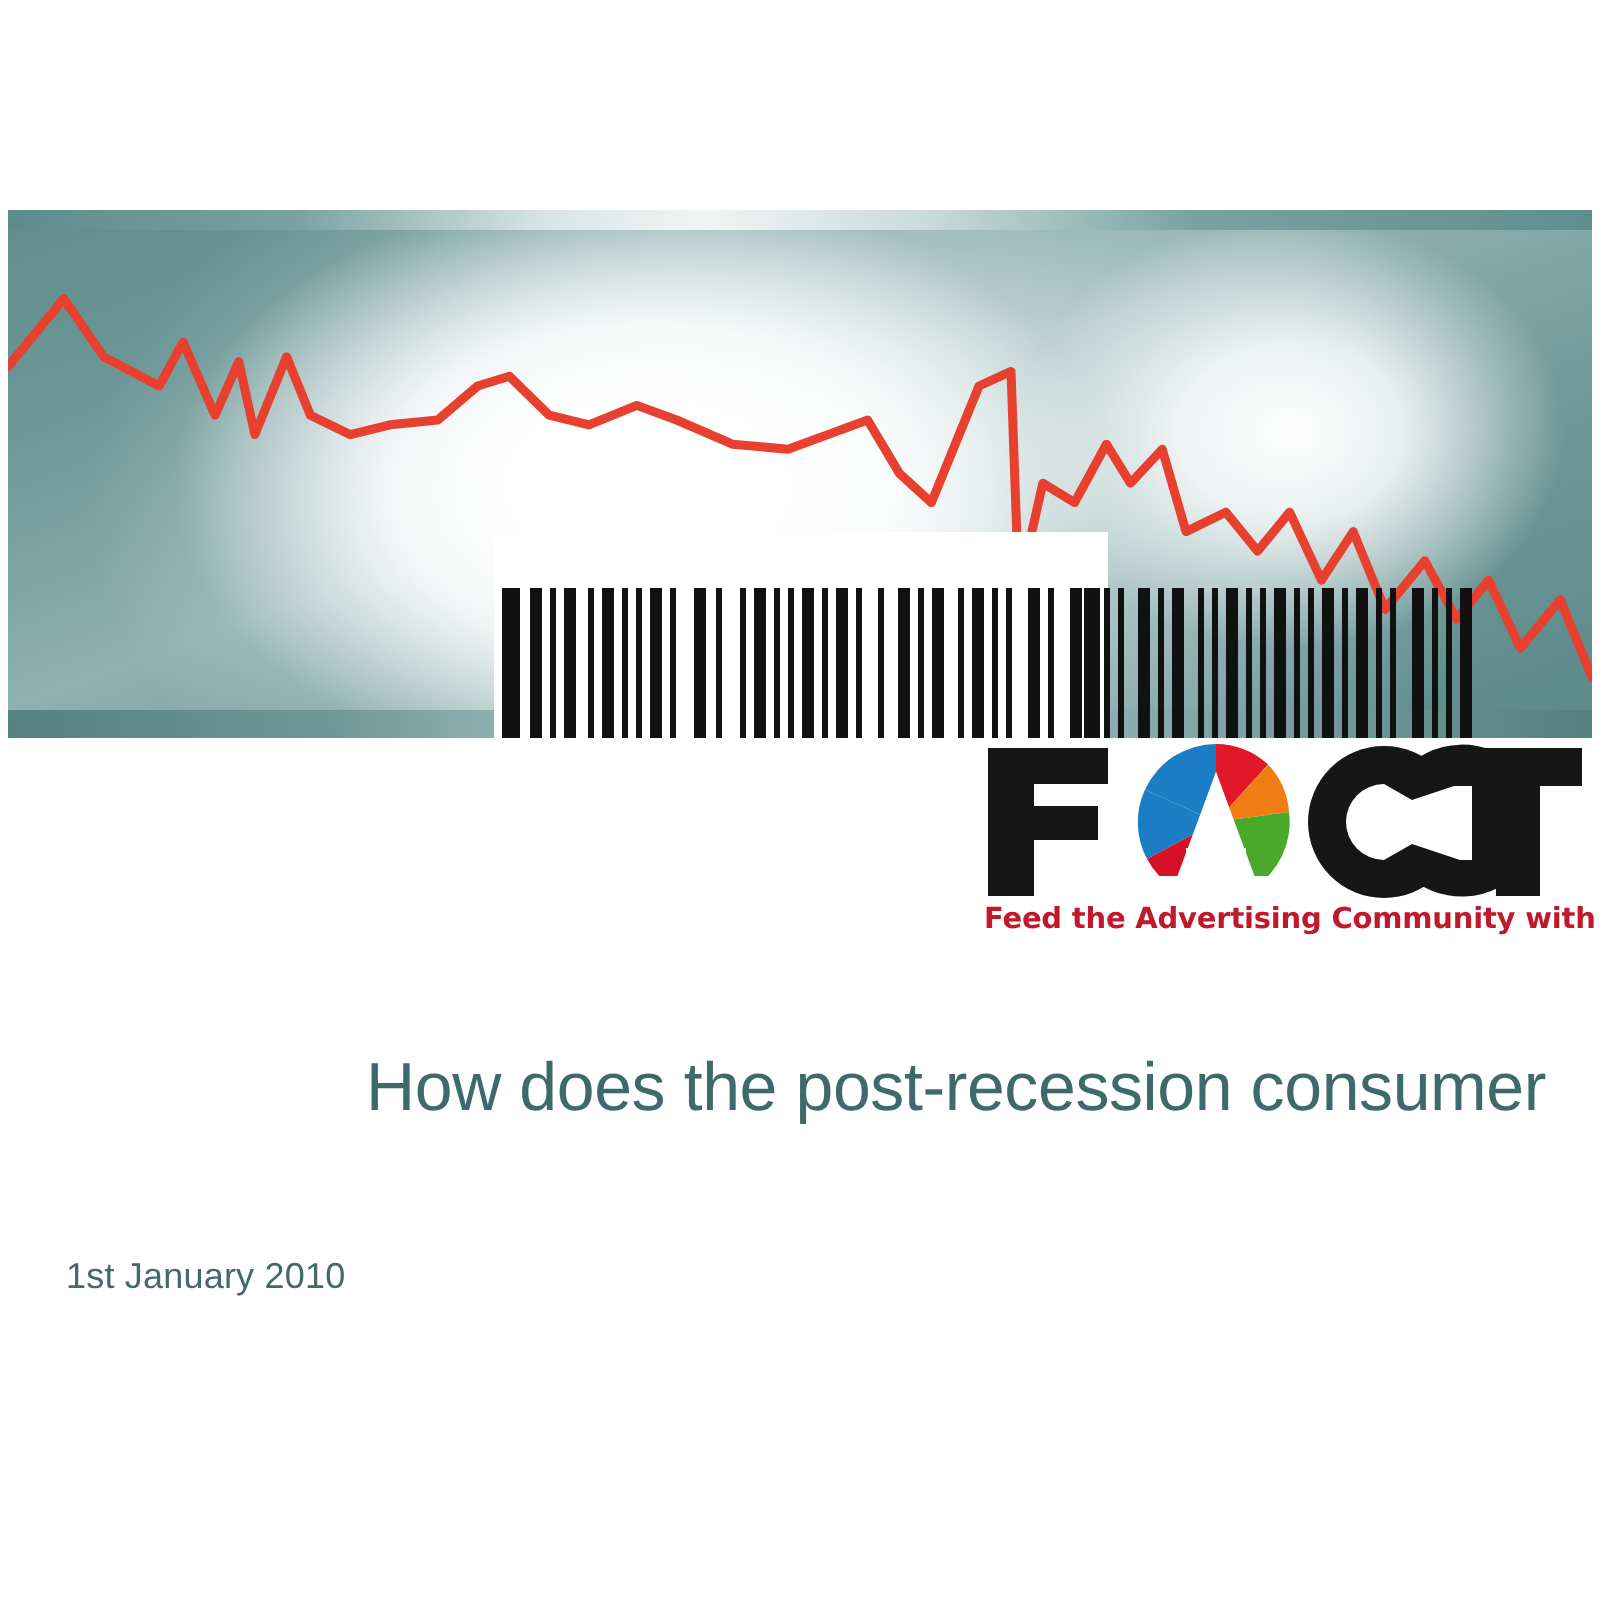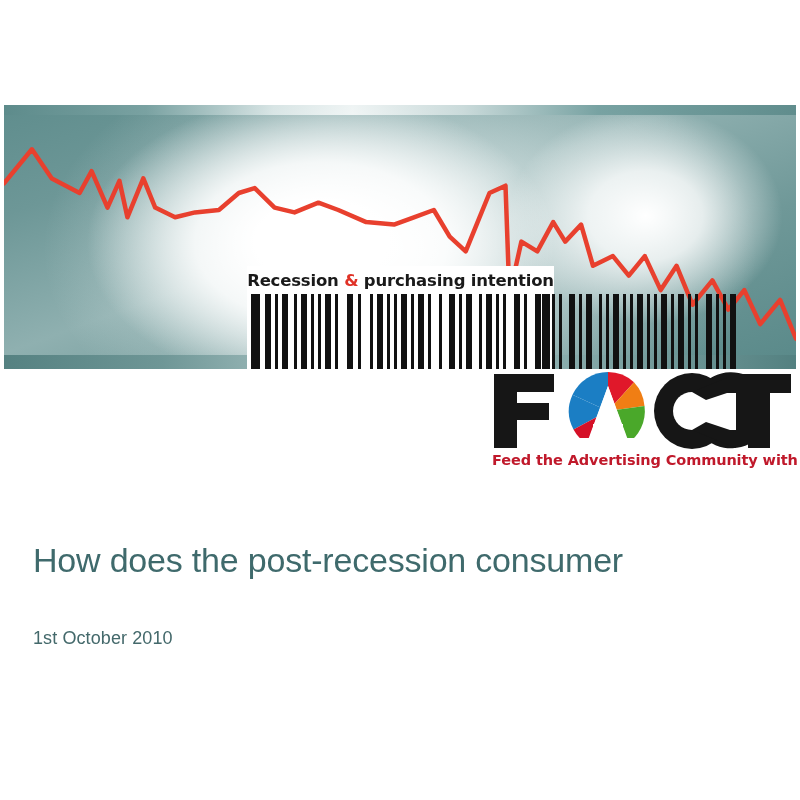--- a/index.html
+++ b/index.html
@@ -123,22 +123,23 @@
     font-weight: bold;
     color: #c0192b;
     white-space: nowrap;
     letter-spacing: -0.1px;
   }
 
   
   #title-block {
     position: absolute;
     left: 33px;
-    top: 538px;
+    top: 522px;
     width: 740px;
+    text-align: right;
   }
   #deck-title {
     font-family: "Liberation Sans", sans-serif;
     font-size: 34px;
     line-height: 44px;
     font-weight: normal;
     color: #3f6a6c;
     margin: 0;
     letter-spacing: -0.2px;
   }
@@ -158,23 +159,20 @@
 
 <div id="hero-banner">
   <div class="band-dark-top"></div>
   <div class="band-dark-bottom"></div>
 
   <svg id="hero-chart-svg" viewBox="0 0 792 264" preserveAspectRatio="none">
     <polyline id="market-line" fill="none" stroke="#e8402e" stroke-width="4.5" stroke-linejoin="round" stroke-linecap="round" points="0.0,78.3 27.9,44.3 47.8,73.4 75.6,88.0 87.6,66.1 103.5,102.6 115.4,75.8 123.4,112.3 139.3,73.4 151.2,102.6 171.1,112.3 191.0,107.4 214.9,105.0 234.8,88.0 250.7,83.1 270.6,102.6 290.5,107.4 314.4,97.7 334.3,105.0 362.2,117.1 390.0,119.6 409.9,112.3 429.8,105.0 445.7,131.7 461.7,146.3 473.6,117.1 485.5,88.0 501.5,80.7 505.4,190.0 517.4,136.6 533.3,146.3 549.2,117.1 561.2,136.6 577.1,119.6 589.0,160.8 608.9,151.1 624.8,170.6 640.8,151.1 656.7,185.1 672.6,160.8 688.5,199.7 708.4,175.4 724.3,204.6 740.3,185.1 756.2,219.1 776.1,194.9 792.0,233.7"></polyline>
   </svg>
 
   <div id="barcode-block">
-    <div id="barcode-label">
-      <span>Recession </span><span class="amp">&amp;</span><span> purchasing intention</span>
-    </div>
     <div id="barcode-bars">
       <div class="edge-bar left"></div>
       <div class="edge-bar right"></div>
       <div class="edge-bar right2"></div>
     <span style="left: 14px; width: 6px; background: rgb(17, 17, 17);"></span>
         <span style="left: 24px; width: 3px; background: rgb(17, 17, 17);"></span>
         <span style="left: 31px; width: 6px; background: rgb(17, 17, 17);"></span>
         <span style="left: 43px; width: 3px; background: rgb(17, 17, 17);"></span>
         <span style="left: 50px; width: 6px; background: rgb(17, 17, 17);"></span>
         <span style="left: 60px; width: 3px; background: rgb(17, 17, 17);"></span>
@@ -267,13 +265,13 @@
     </g>
   </svg>
   <div id="fact-tagline">Feed the Advertising Community with Trends</div>
 </div>
 
 <div id="title-block">
   <h1 id="deck-title">
     <span>How does the post-recession consumer</span><br>
   </h1>
 </div>
-<div id="deck-date">1st October 2010</div>
+<div id="deck-date">1st January 2010</div>
 
 </body></html>

